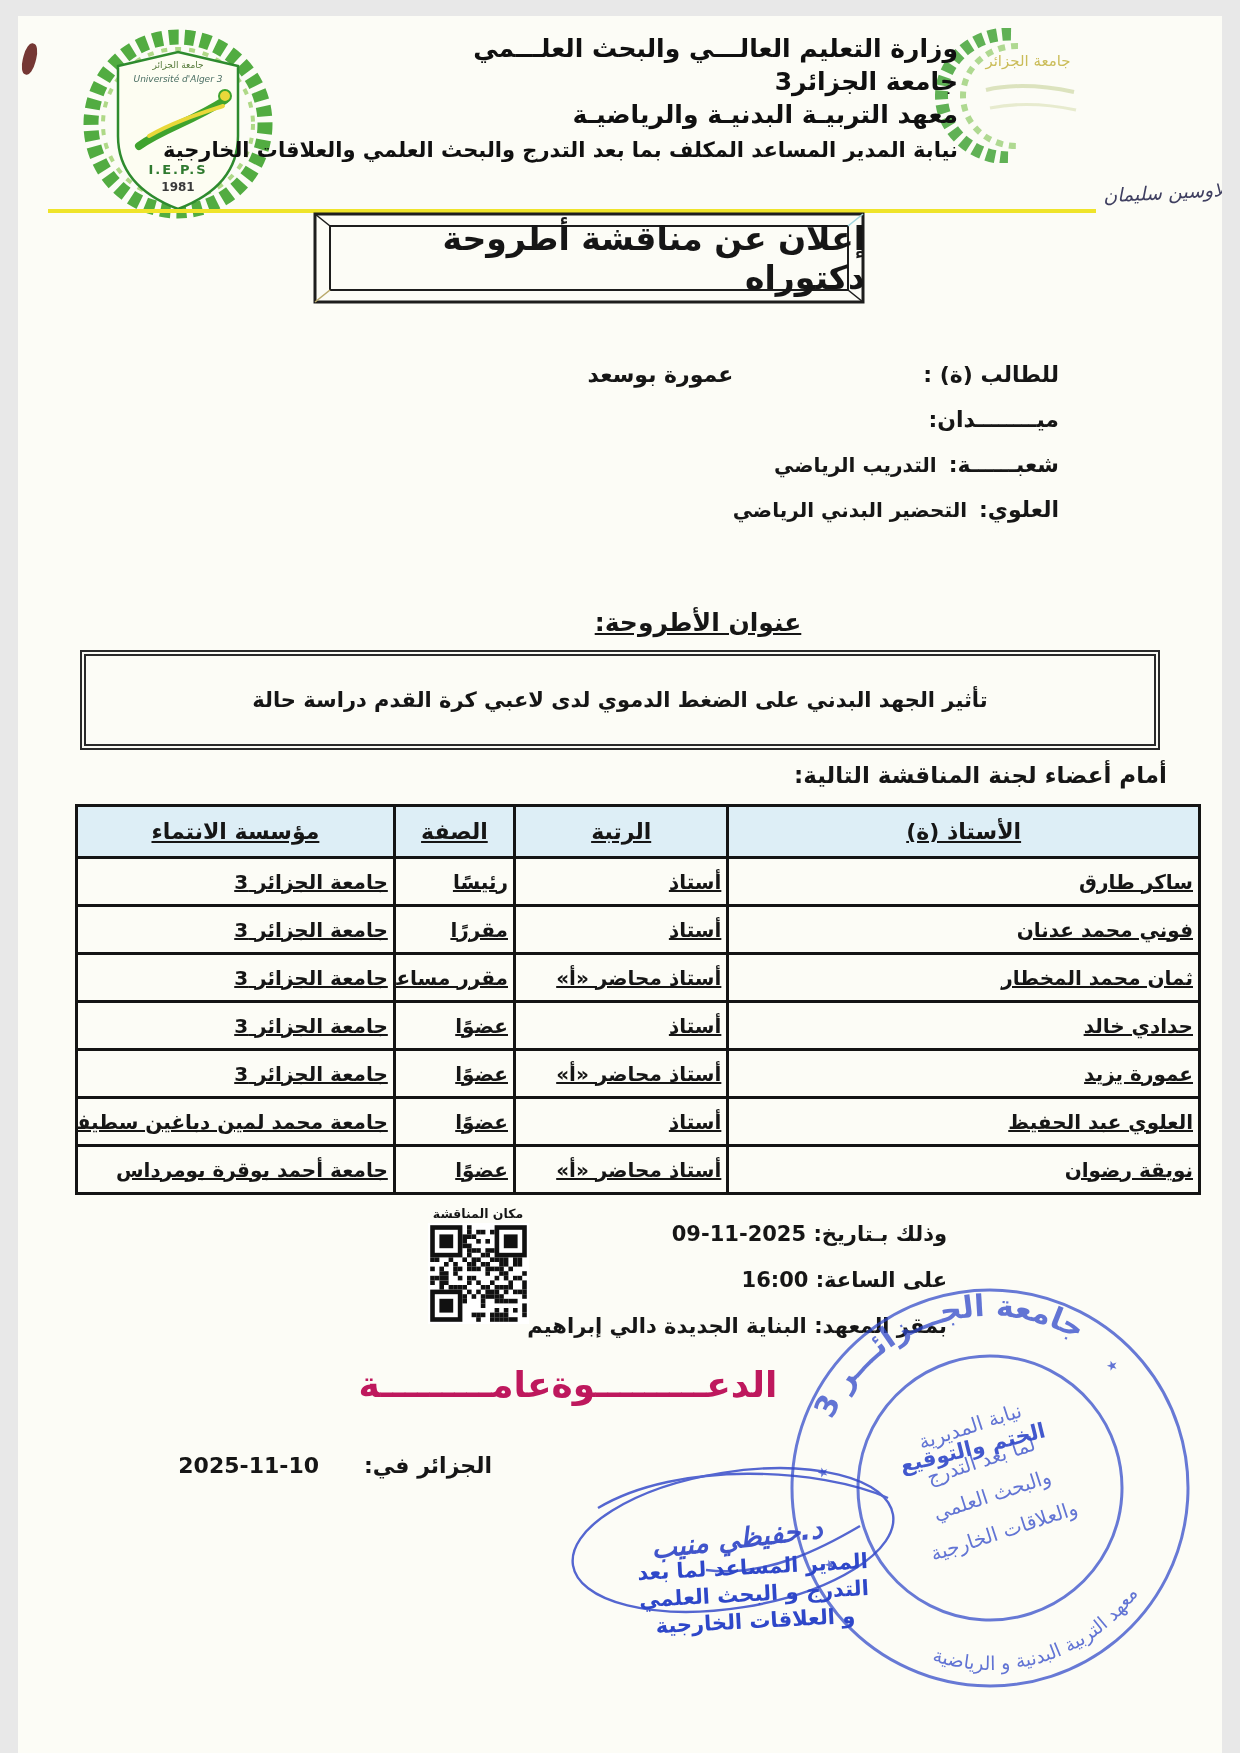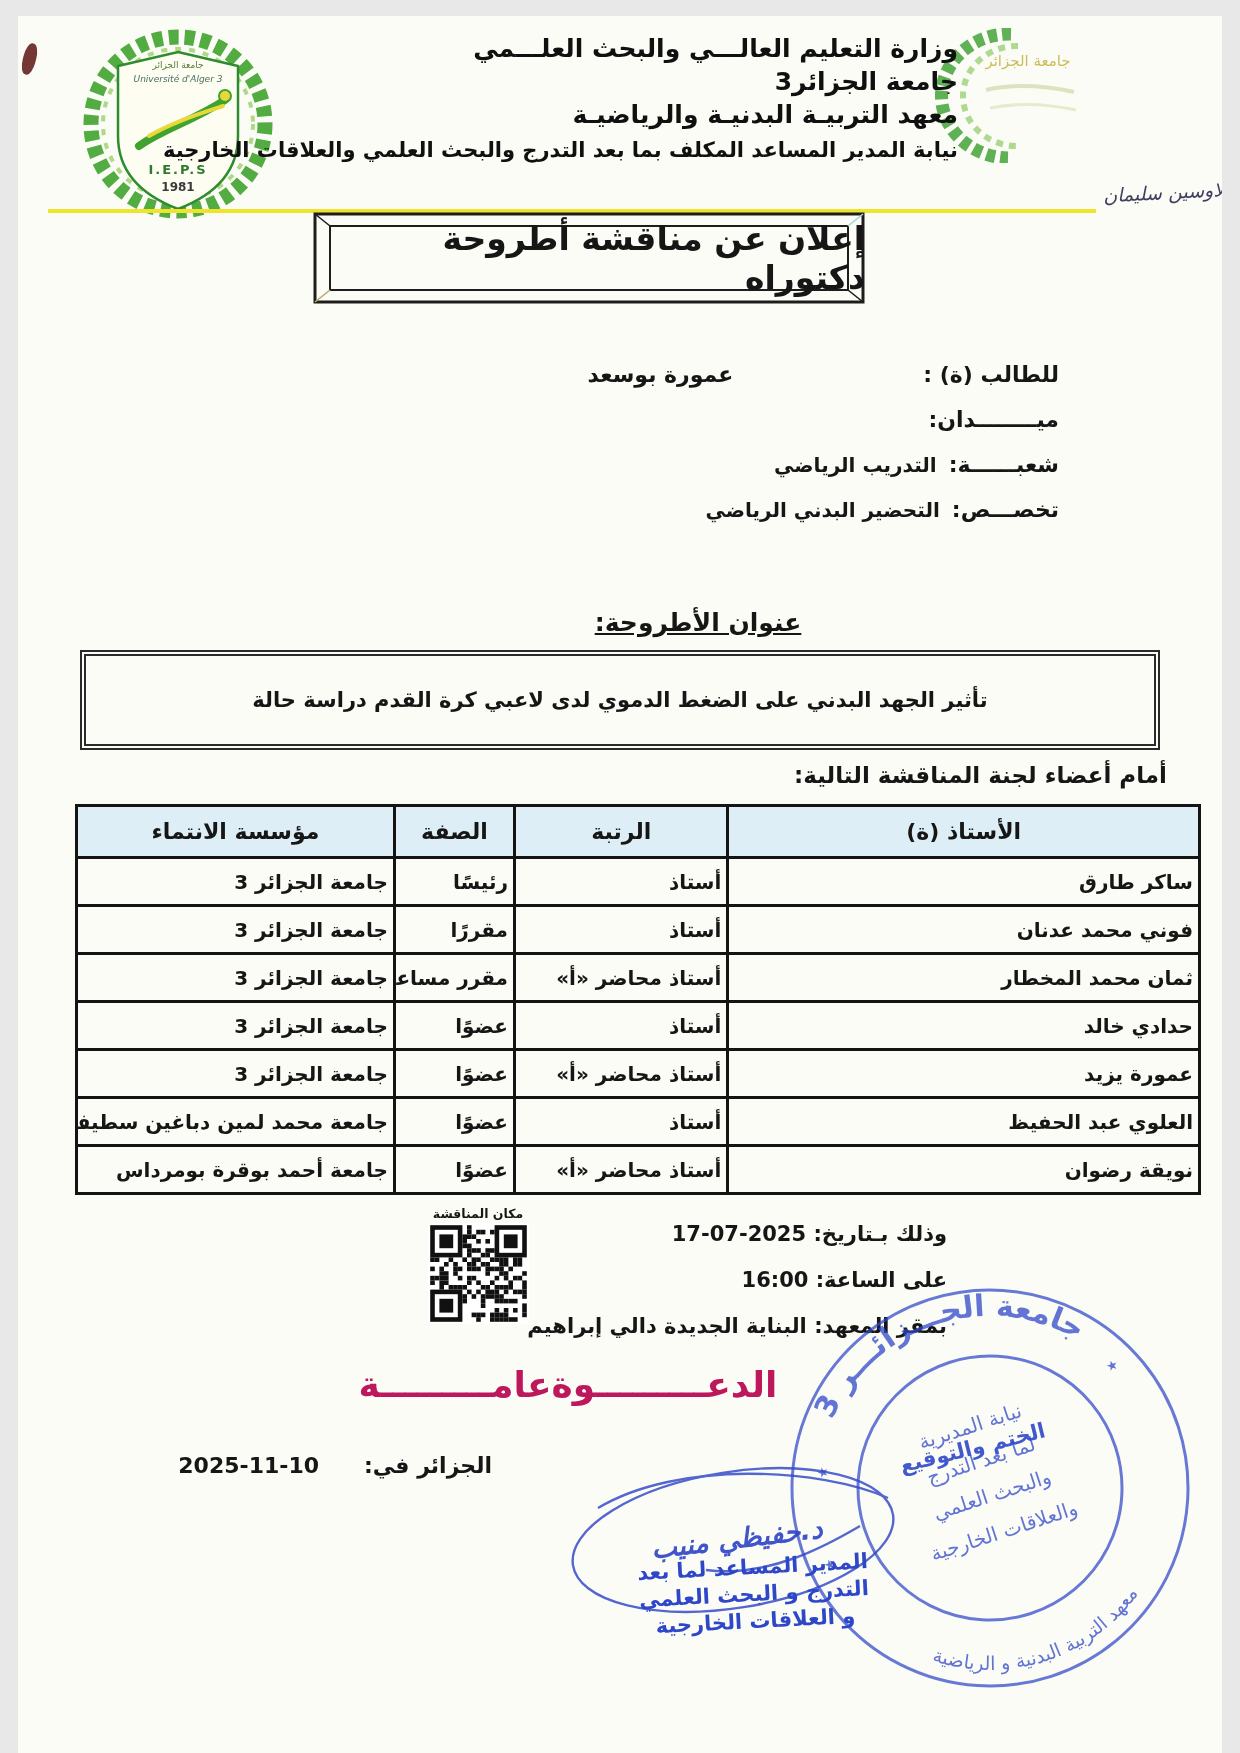--- a/index.html
+++ b/index.html
@@ -33,21 +33,21 @@
   .info-row .val.student{margin-right:190px;font-size:22px;}
 
   #thesis-head{left:160px;top:592px;width:1040px;text-align:center;font-size:25px;font-weight:600;
                text-decoration:underline;direction:rtl;}
   #thesis-box{left:62px;top:634px;width:1068px;height:88px;border:6px double #2a2a2a;
               display:flex;align-items:center;justify-content:center;font-size:21px;font-weight:bold;direction:rtl;}
 
   #comm-head{right:55px;top:746px;font-size:23px;font-weight:bold;direction:rtl;}
 
   #commtable{position:absolute;left:57px;top:788px;width:1126px;border-collapse:collapse;direction:rtl;table-layout:fixed;}
-  #commtable th,#commtable td{border:3px solid #141414;overflow:hidden;}
+  #commtable th,#commtable td{border:3px solid #141414;overflow:hidden;text-decoration:underline;}
   #commtable th{background:#ddeef6;font-size:22px;height:47px;font-weight:bold;text-align:center;}
   #commtable td{font-size:20px;height:45px;font-weight:600;text-align:right;padding:0 5px;white-space:nowrap;}
 
   #qr-block{left:404px;top:1190px;width:112px;text-align:center;}
   #qr-cap{font-size:12.5px;font-weight:bold;direction:rtl;}
   #qr-svg{margin-top:2px;}
 
   #sched{right:275px;top:1206px;direction:rtl;text-align:right;font-weight:bold;font-size:21px;}
   #sched .line{margin-bottom:22px;white-space:nowrap;}
 
@@ -129,21 +129,21 @@
       <span class="val student">عمورة بوسعد</span>
     </div>
     <div class="info-row">
       <span class="lab">ميــــــــدان:</span>
     </div>
     <div class="info-row">
       <span class="lab">شعبــــــة:</span>
       <span class="val">التدريب الرياضي</span>
     </div>
     <div class="info-row">
-      <span class="lab">تخصـــص:</span>
+      <span class="lab">العلوي:</span>
       <span class="val">التحضير البدني الرياضي</span>
     </div>
   </div>
 
   <div id="thesis-head" class="abs">عنوان الأطروحة:</div>
   <div id="thesis-box" class="abs">تأثير الجهد البدني على الضغط الدموي لدى لاعبي كرة القدم دراسة حالة</div>
 
   <div id="comm-head" class="abs">أمام أعضاء لجنة المناقشة التالية:</div>
 
   <table id="commtable">
@@ -355,21 +355,21 @@
         <rect x="75.8" y="11.399999999999999" width="13.799999999999999" height="13.799999999999999" fill="#111"></rect>
         <rect x="2.2" y="66.6" width="32.199999999999996" height="32.199999999999996" fill="#111"></rect>
         <rect x="6.8" y="71.19999999999999" width="23" height="23" fill="#fff"></rect>
         <rect x="11.399999999999999" y="75.8" width="13.799999999999999" height="13.799999999999999" fill="#111"></rect>
       </svg>
   </div>
 
   <div id="sched" class="abs">
     <div class="line">
       <span>وذلك بـتاريخ:</span>
-      <span>2025-07-17</span>
+      <span>2025-11-09</span>
     </div>
     <div class="line">
       <span>على الساعة:</span>
       <span>16:00</span>
     </div>
     <div class="line">
       <span>بمقر المعهد:</span>
       <span>البناية الجديدة دالي إبراهيم</span>
     </div>
   </div>

